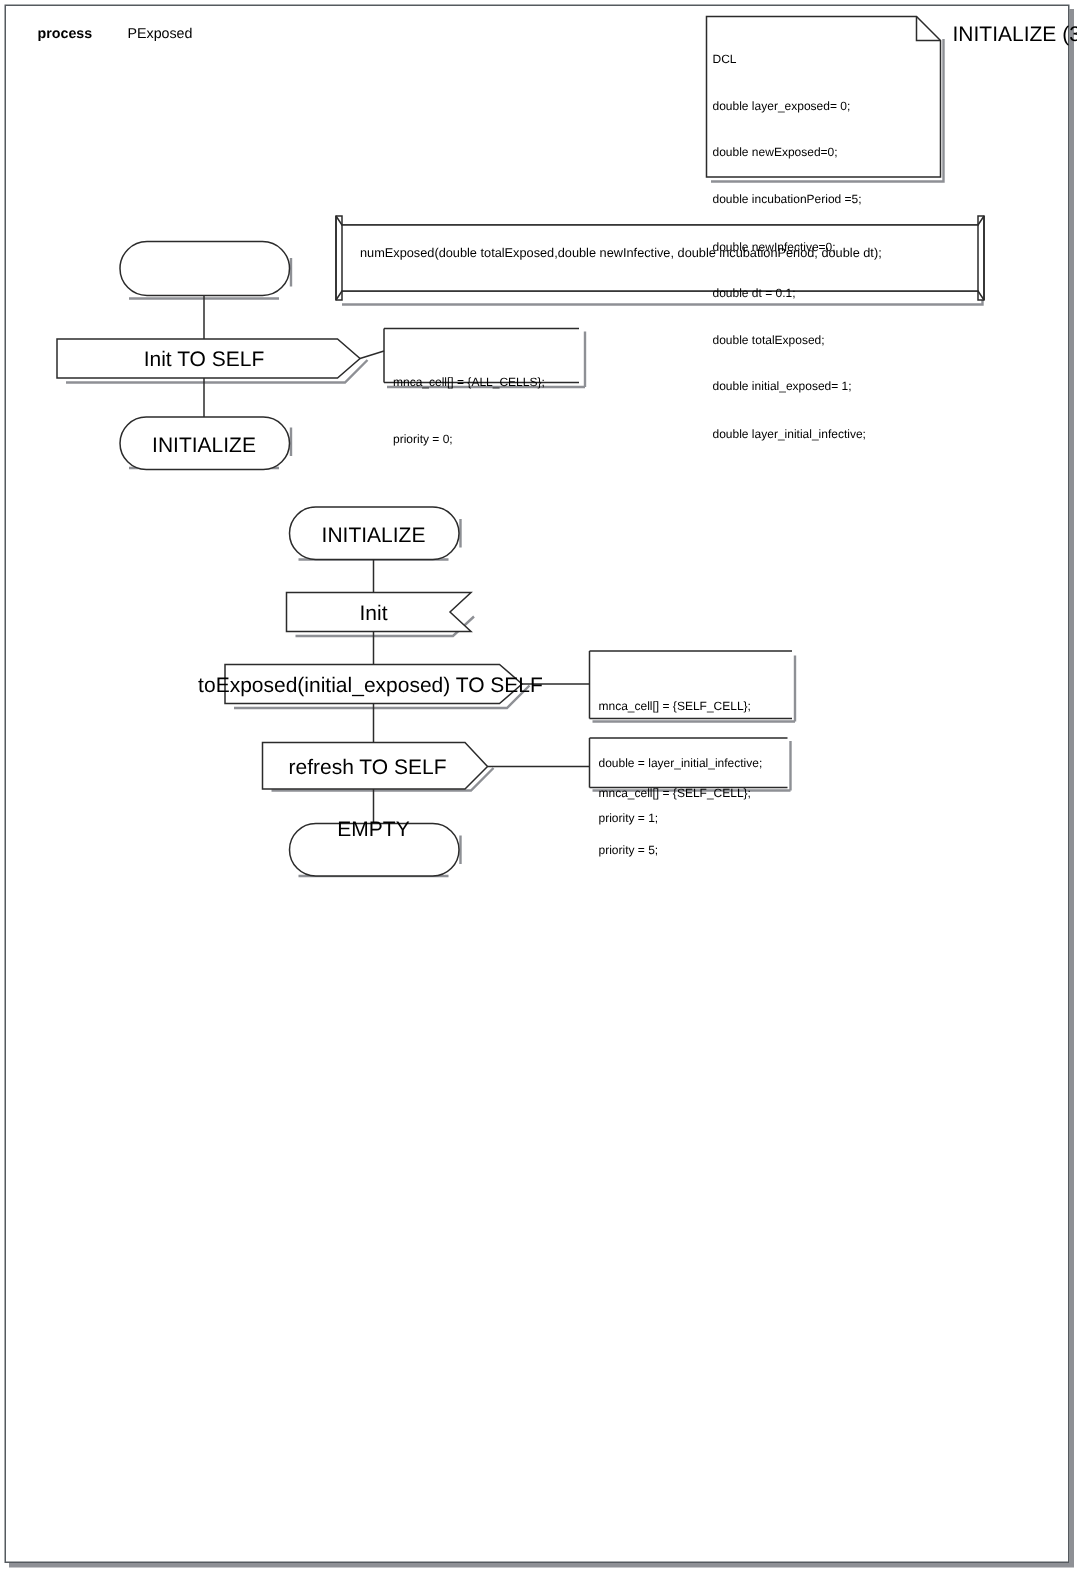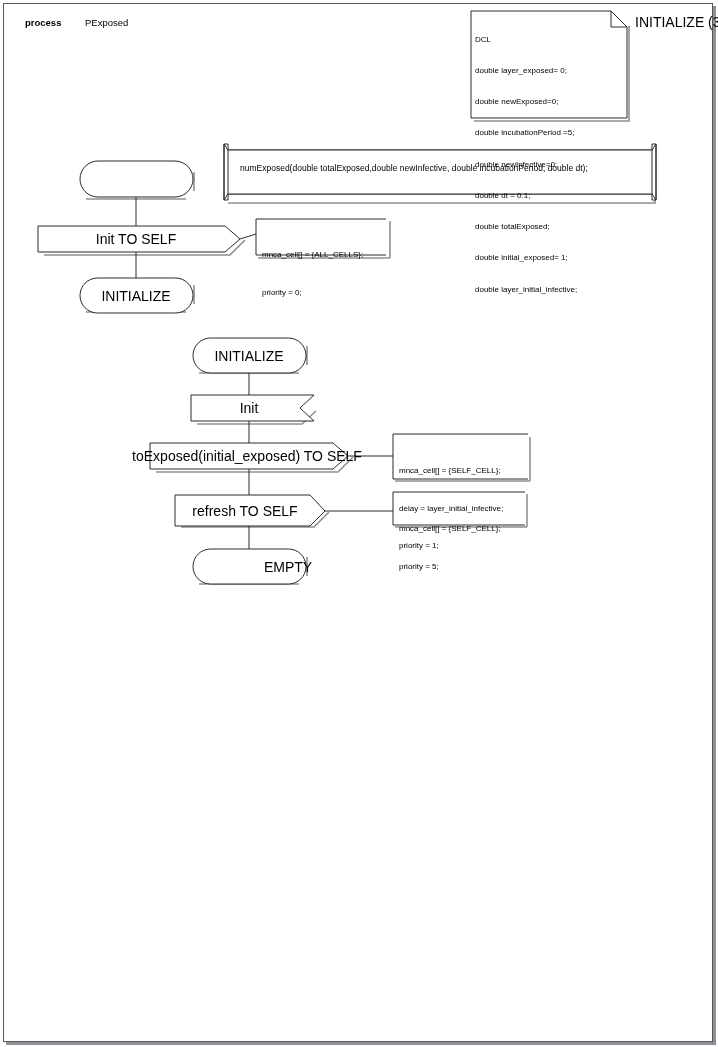--- a/index.html
+++ b/index.html
@@ -219,25 +219,25 @@
 
   <div class="cmt-text" style="left:262px; top:224px;">
     <div>mnca_cell[] = {ALL_CELLS};</div>
     <div>priority = 0;</div>
   </div>
 
   <div class="center-text" style="left:249px; top:356px;">INITIALIZE</div>
   <div class="center-text" style="left:249px; top:408px;">Init</div>
   <div class="center-text" style="left:247px; top:456px;">toExposed(initial_exposed) TO SELF</div>
   <div class="center-text" style="left:245px; top:511px;text-align:center;">refresh TO SELF</div>
-  <div class="center-text" style="left:249px; top:567px;margin-left:39px;">EMPTY</div>
+  <div class="center-text" style="left:249px; top:552px;">EMPTY</div>
 
   <div class="cmt-text" style="left:399px; top:440px;">
     <div>mnca_cell[] = {SELF_CELL};</div>
-    <div>delay = layer_initial_infective;</div>
+    <div>double = layer_initial_infective;</div>
     <div>priority = 1;</div>
   </div>
 
   <div class="cmt-text" style="left:399px; top:498px;">
     <div>mnca_cell[] = {SELF_CELL};</div>
     <div>priority = 5;</div>
   </div>
 
 </div>
 

